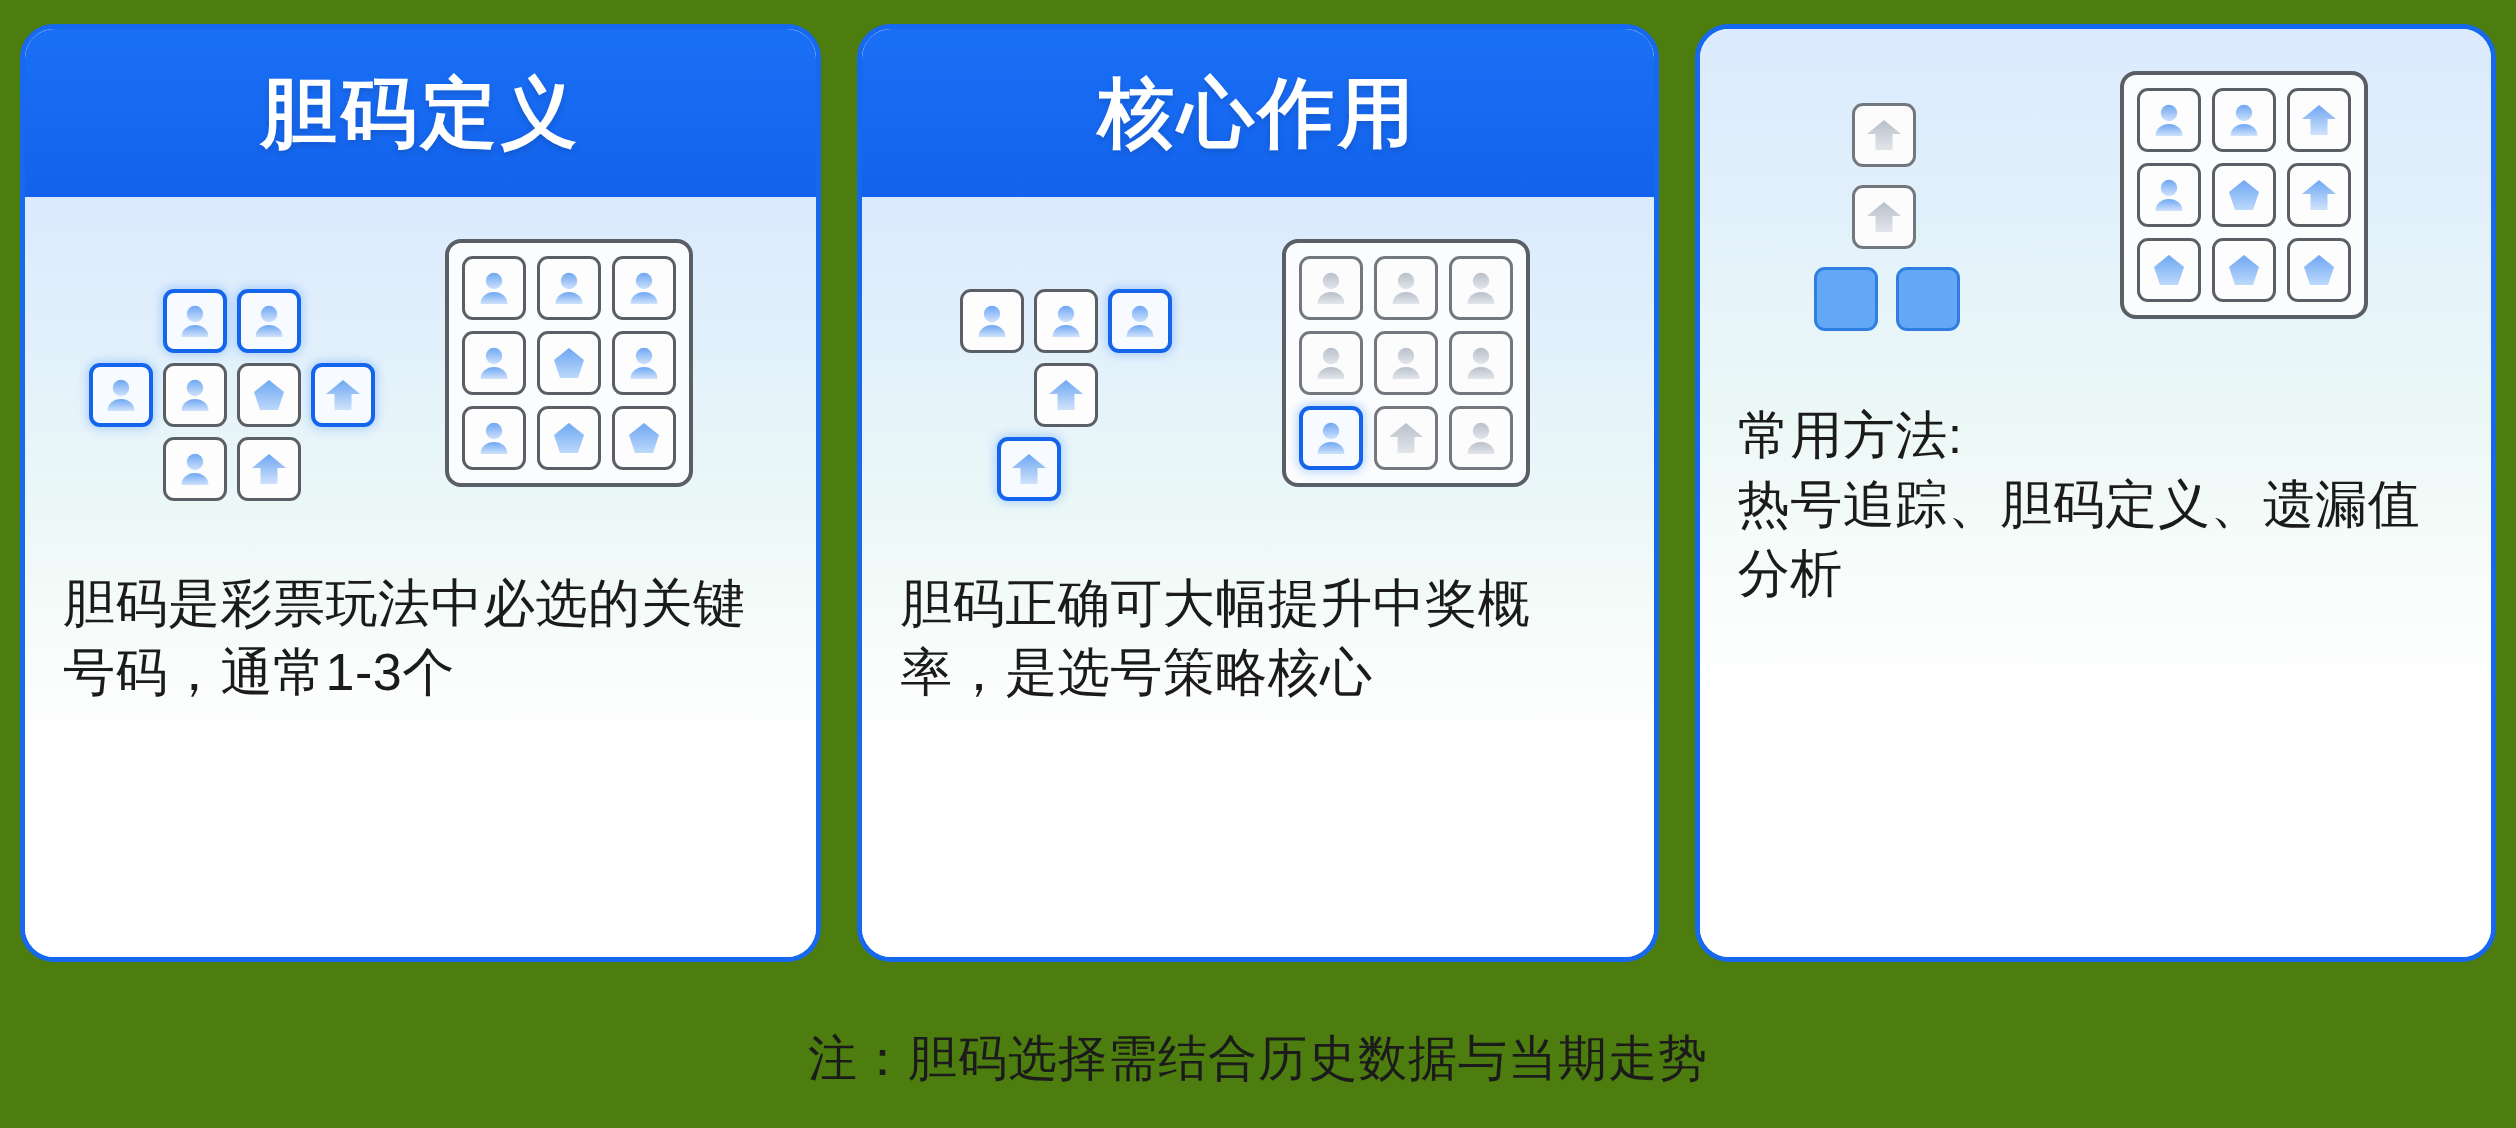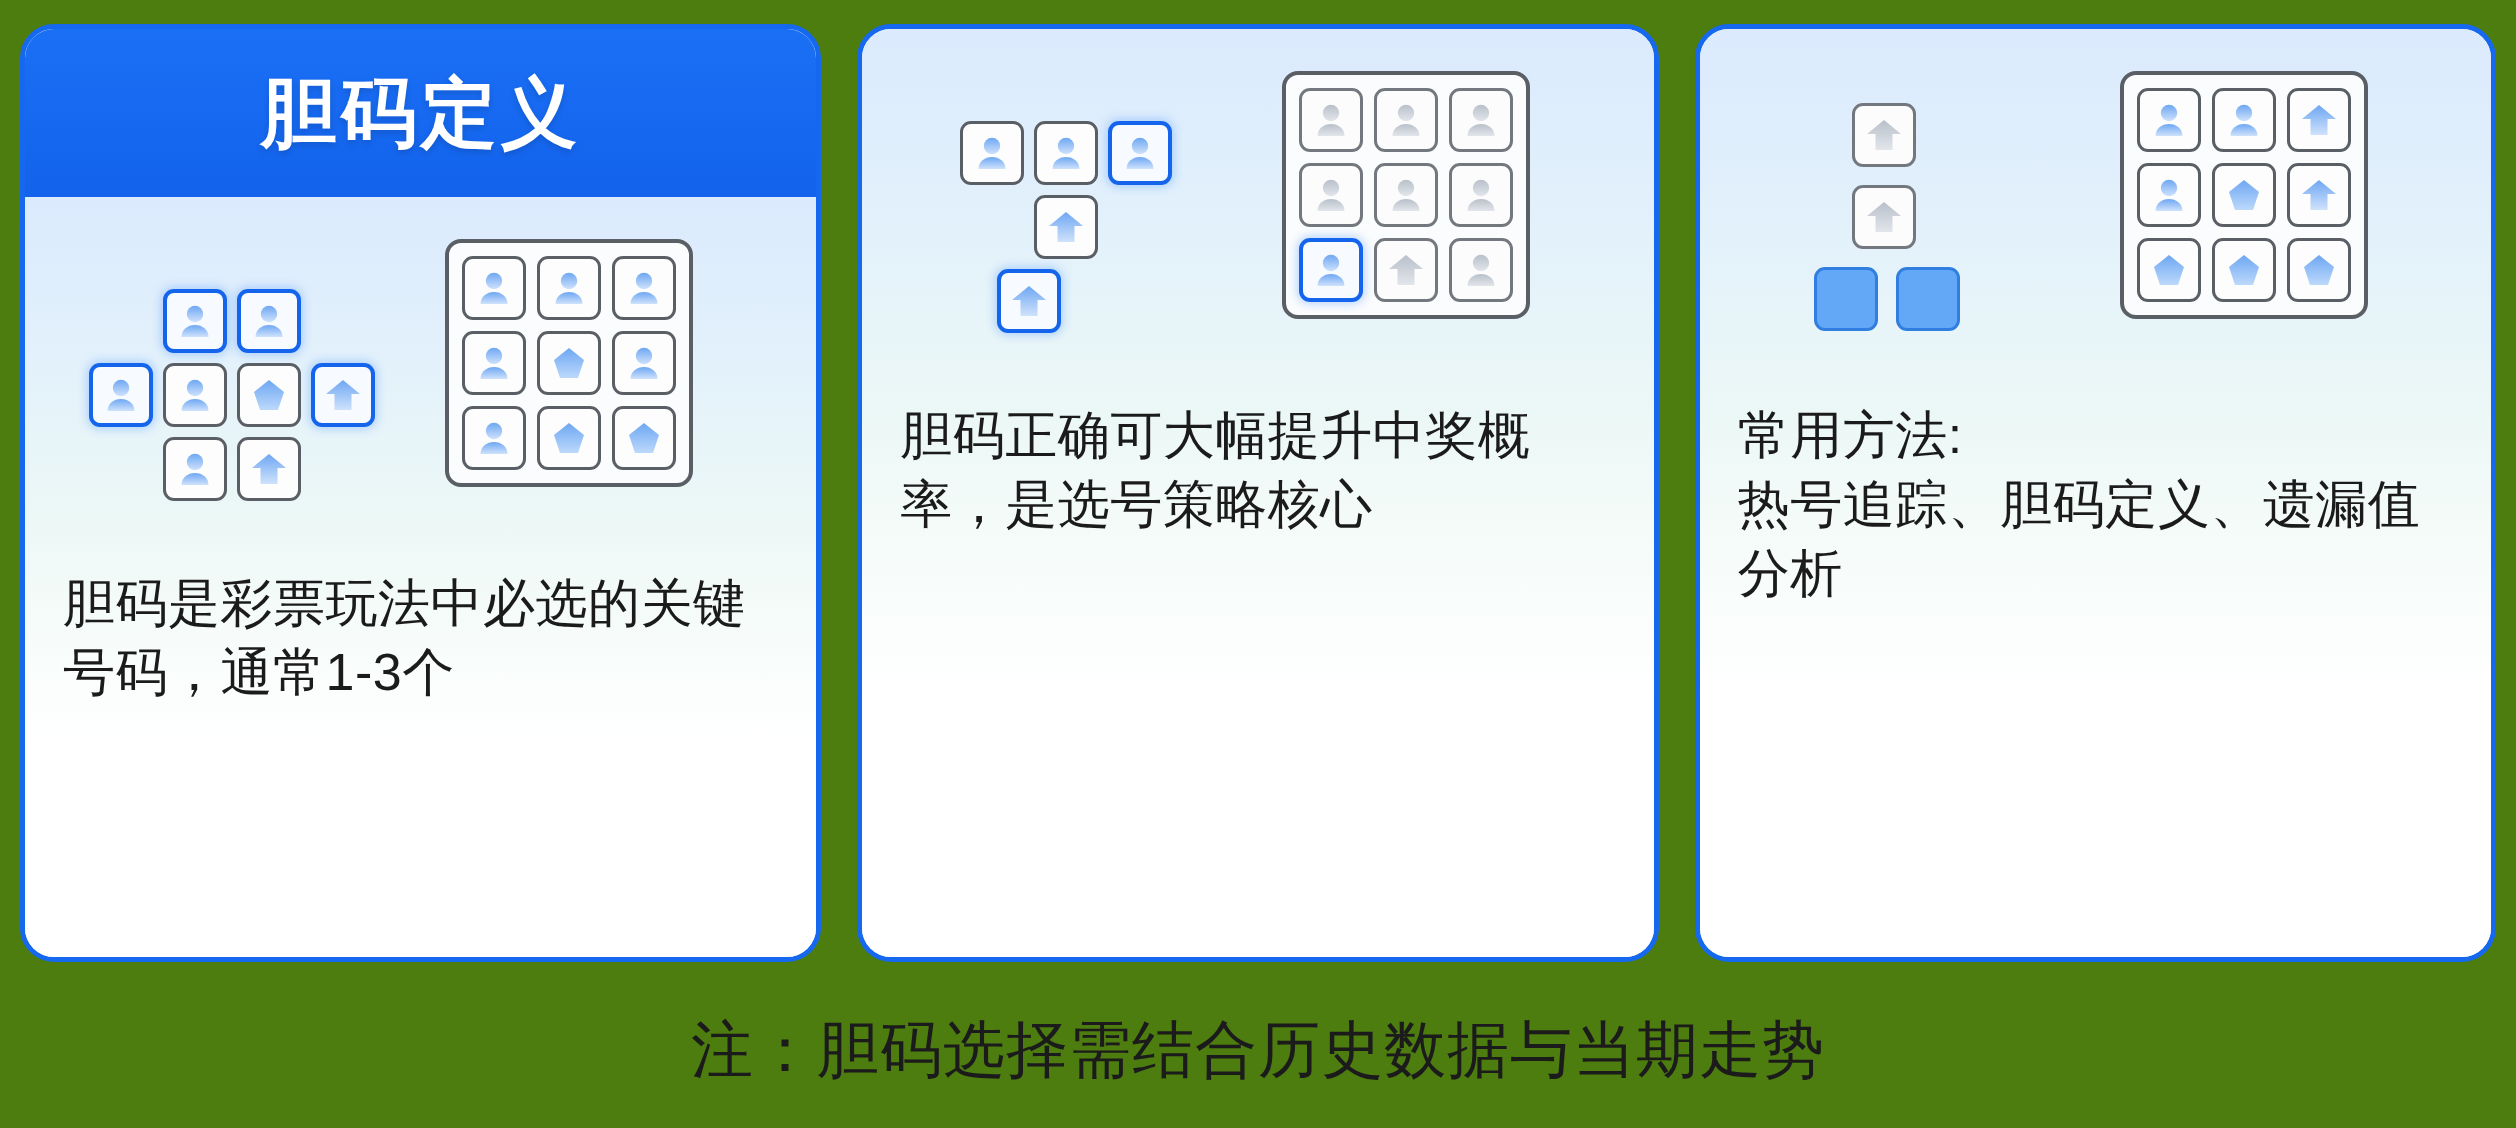--- a/index.html
+++ b/index.html
@@ -112,21 +112,21 @@
     grid-template-rows: repeat(3, 64px);
     gap: 11px;
   }
   .grid-panel .tile { position: static; }
 
   .footer-note {
     position: absolute;
     left: 0; right: 0;
     bottom: 36px;
     text-align: center;
-    font-size: 62px;
+    font-size: 49px;
     color: #1b1b1b;
     letter-spacing: 1px;
   }
 </style>
 </head>
 <body>
 
 <div class="page">
 
   <div class="cards-row">
@@ -338,20 +338,23 @@
       <path d="M20 5 L35 17 L29 35 L11 35 L5 17 Z" fill="url(#gng)"></path>
     </svg>
               </div>
             </div>
         </div>
         <div class="card-text">胆码是彩票玩法中必选的关键号码，通常1-3个</div>
       </div>
     </div>
 
     <div class="card">
+      <div class="card-header">
+        <div class="card-header-title">核心作用</div>
+      </div>
       <div class="card-body">
         <div class="illus">
           <div class="cluster-host" style="position: absolute; left: 40px; top: 30px; width: 400px; height: 300px;">
               <div class="tile" style="left: 58px; top: 62px;">
                 <svg viewBox="0 0 40 40">
       <defs>
                     <linearGradient id="gnp" x1="0" y1="0" x2="0" y2="1">
         <stop offset="0" stop-color="#6ea7f3"></stop>
         <stop offset="1" stop-color="#cfe2fb"></stop>
       </linearGradient>

